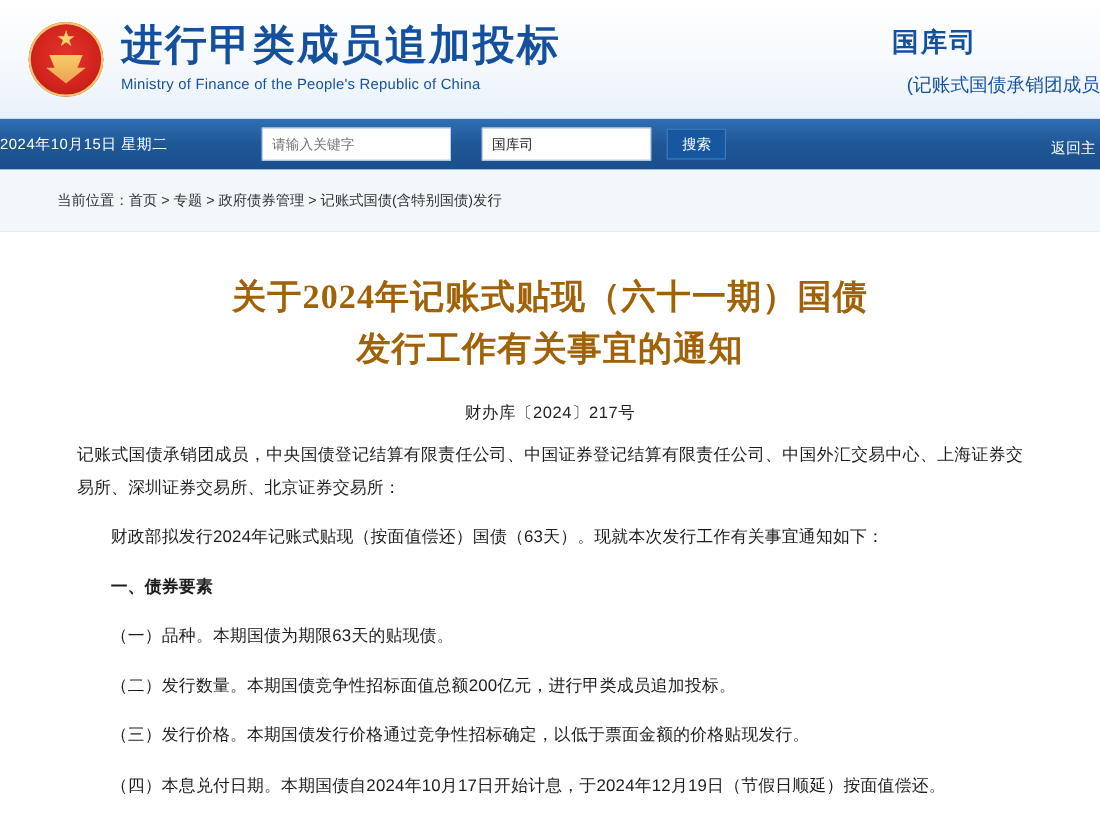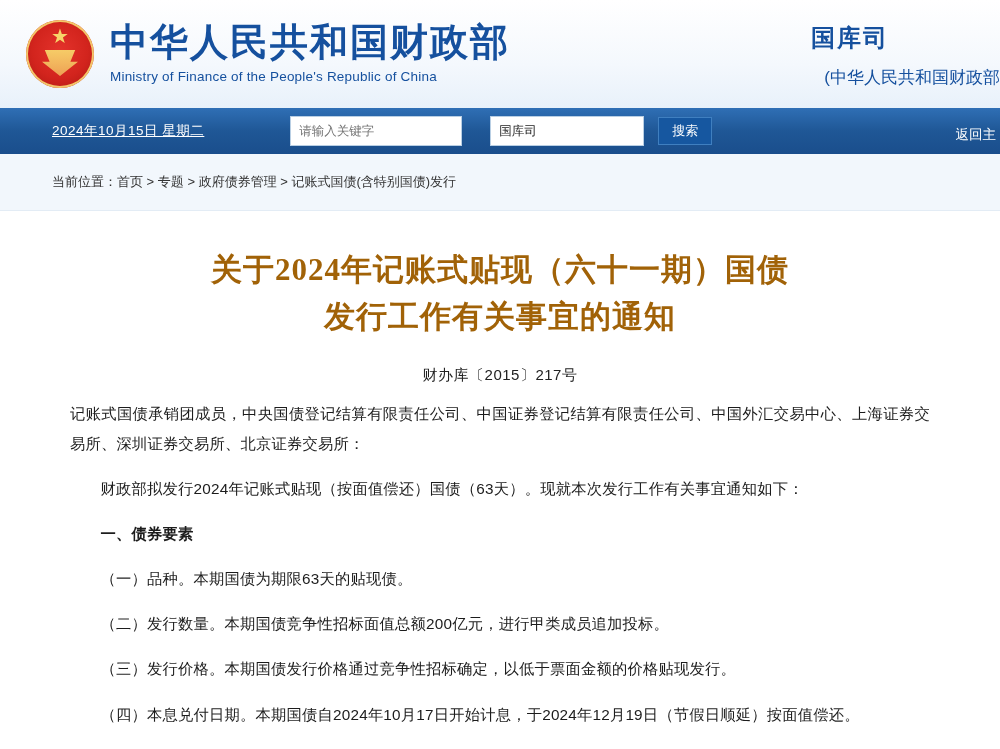--- a/index.html
+++ b/index.html
@@ -105,24 +105,22 @@
   .navbar {
     position: relative;
     height: 46px;
     background: linear-gradient(180deg, #2f6fb5 0%, #1f5796 50%, #1a4e8c 100%);
     display: flex;
     align-items: center;
     color: #ffffff;
     font-size: 13.5px;
   }
   .nav-date {
-    padding-left: 52px;
     white-space: nowrap;
     letter-spacing: .5px;
-    text-decoration: underline;
   }
   .search-wrap {
     display: flex;
     align-items: center;
     margin-left: 86px;
   }
   .search-input,
   .search-scope {
     height: 30px;
     border: 1px solid #b9cfe4;
@@ -212,27 +210,27 @@
   .para.indent { text-indent: 2em; }
   .para.bold { font-weight: bold; }
 </style>
 </head>
 <body>
 
 <div class="header">
   <div class="header-inner">
     <div class="emblem"></div>
     <div class="title-block">
-      <div class="title-cn">中华人民共和国财政部</div>
+      <div class="title-cn">进行甲类成员追加投标</div>
       <div class="title-en">Ministry of Finance of the People's Republic of China</div>
     </div>
   </div>
   <div class="header-right">
     <div class="dept">国库司</div>
-    <div class="dept-sub">(中华人民共和国财政部</div>
+    <div class="dept-sub">(记账式国债承销团成员</div>
   </div>
 </div>
 
 <div class="navbar">
   <div class="nav-date">2024年10月15日  星期二</div>
   <div class="search-wrap">
     <input class="search-input" type="text" placeholder="请输入关键字" style="">
     <input class="search-scope" type="text" value="国库司" style="">
     <button class="search-btn">搜索</button>
   </div>
@@ -242,21 +240,21 @@
 <div class="crumb-band">
   <div class="crumb">当前位置：首页 &gt; 专题 &gt; 政府债券管理 &gt; 记账式国债(含特别国债)发行</div>
 </div>
 
 <div class="article">
   <div class="doc-title">
     <div>关于2024年记账式贴现（六十一期）国债</div>
     <div>发行工作有关事宜的通知</div>
   </div>
 
-  <div class="doc-number">财办库〔2015〕217号</div>
+  <div class="doc-number">财办库〔2024〕217号</div>
 
   <p class="para">记账式国债承销团成员，中央国债登记结算有限责任公司、中国证券登记结算有限责任公司、中国外汇交易中心、上海证券交易所、深圳证券交易所、北京证券交易所：</p>
   <p class="para indent">财政部拟发行2024年记账式贴现（按面值偿还）国债（63天）。现就本次发行工作有关事宜通知如下：</p>
   <p class="para indent bold">一、债券要素</p>
   <p class="para indent">（一）品种。本期国债为期限63天的贴现债。</p>
   <p class="para indent">（二）发行数量。本期国债竞争性招标面值总额200亿元，进行甲类成员追加投标。</p>
   <p class="para indent">（三）发行价格。本期国债发行价格通过竞争性招标确定，以低于票面金额的价格贴现发行。</p>
   <p class="para indent">（四）本息兑付日期。本期国债自2024年10月17日开始计息，于2024年12月19日（节假日顺延）按面值偿还。</p>
 </div>
 

